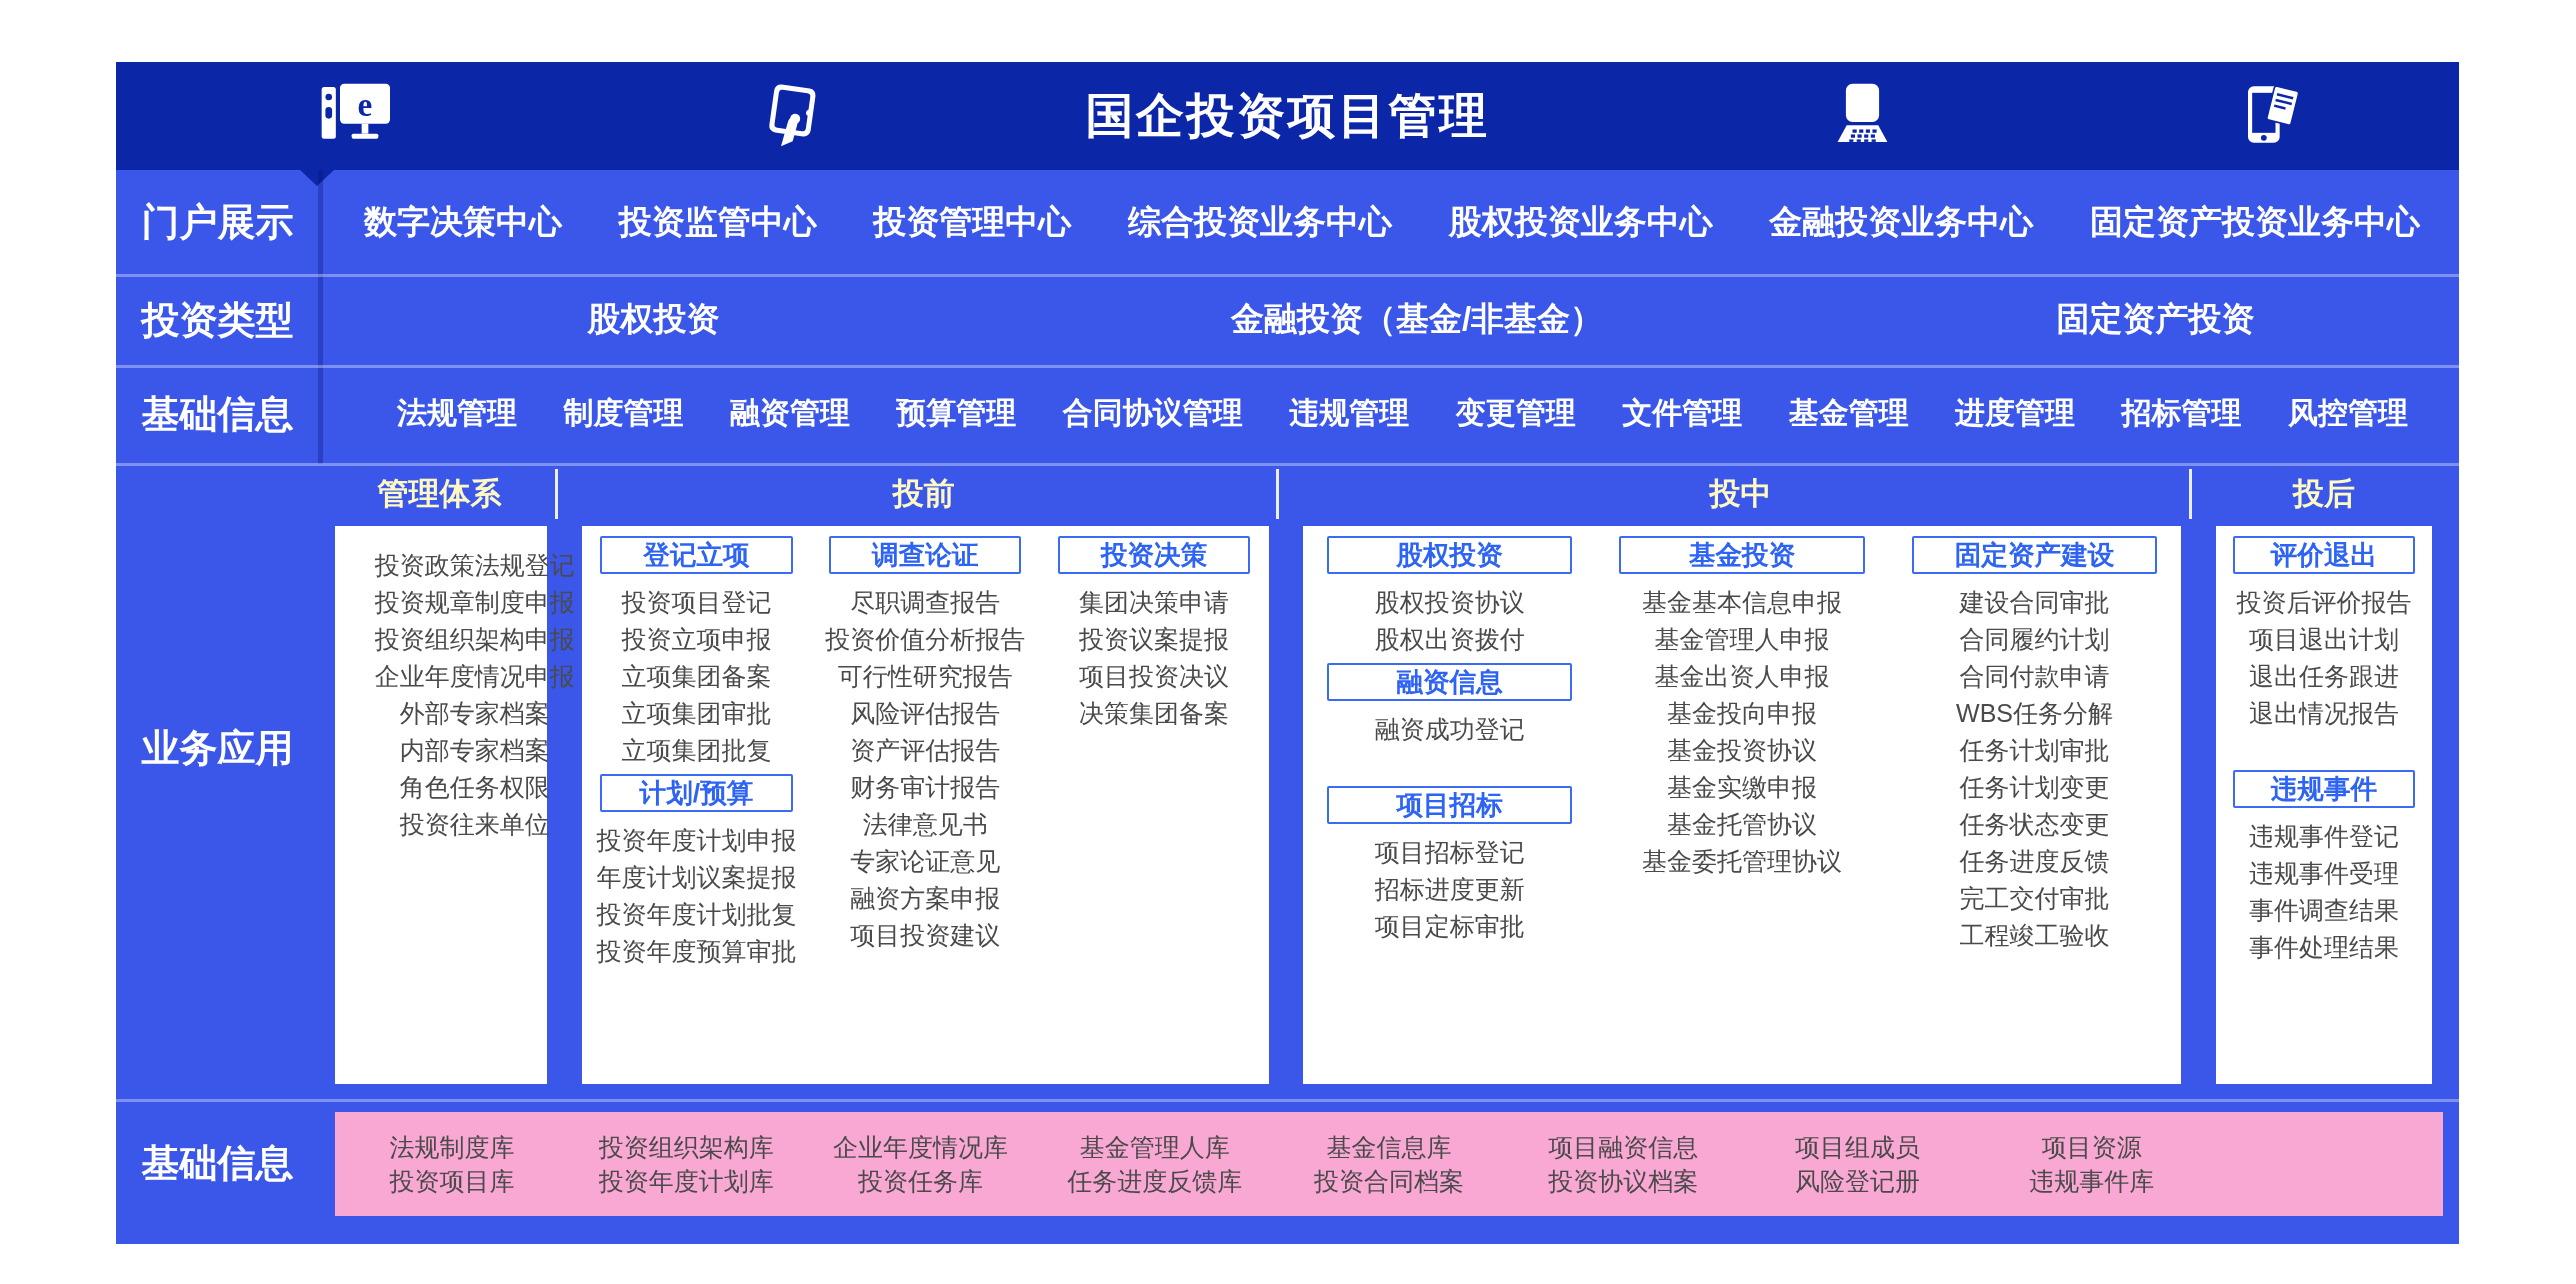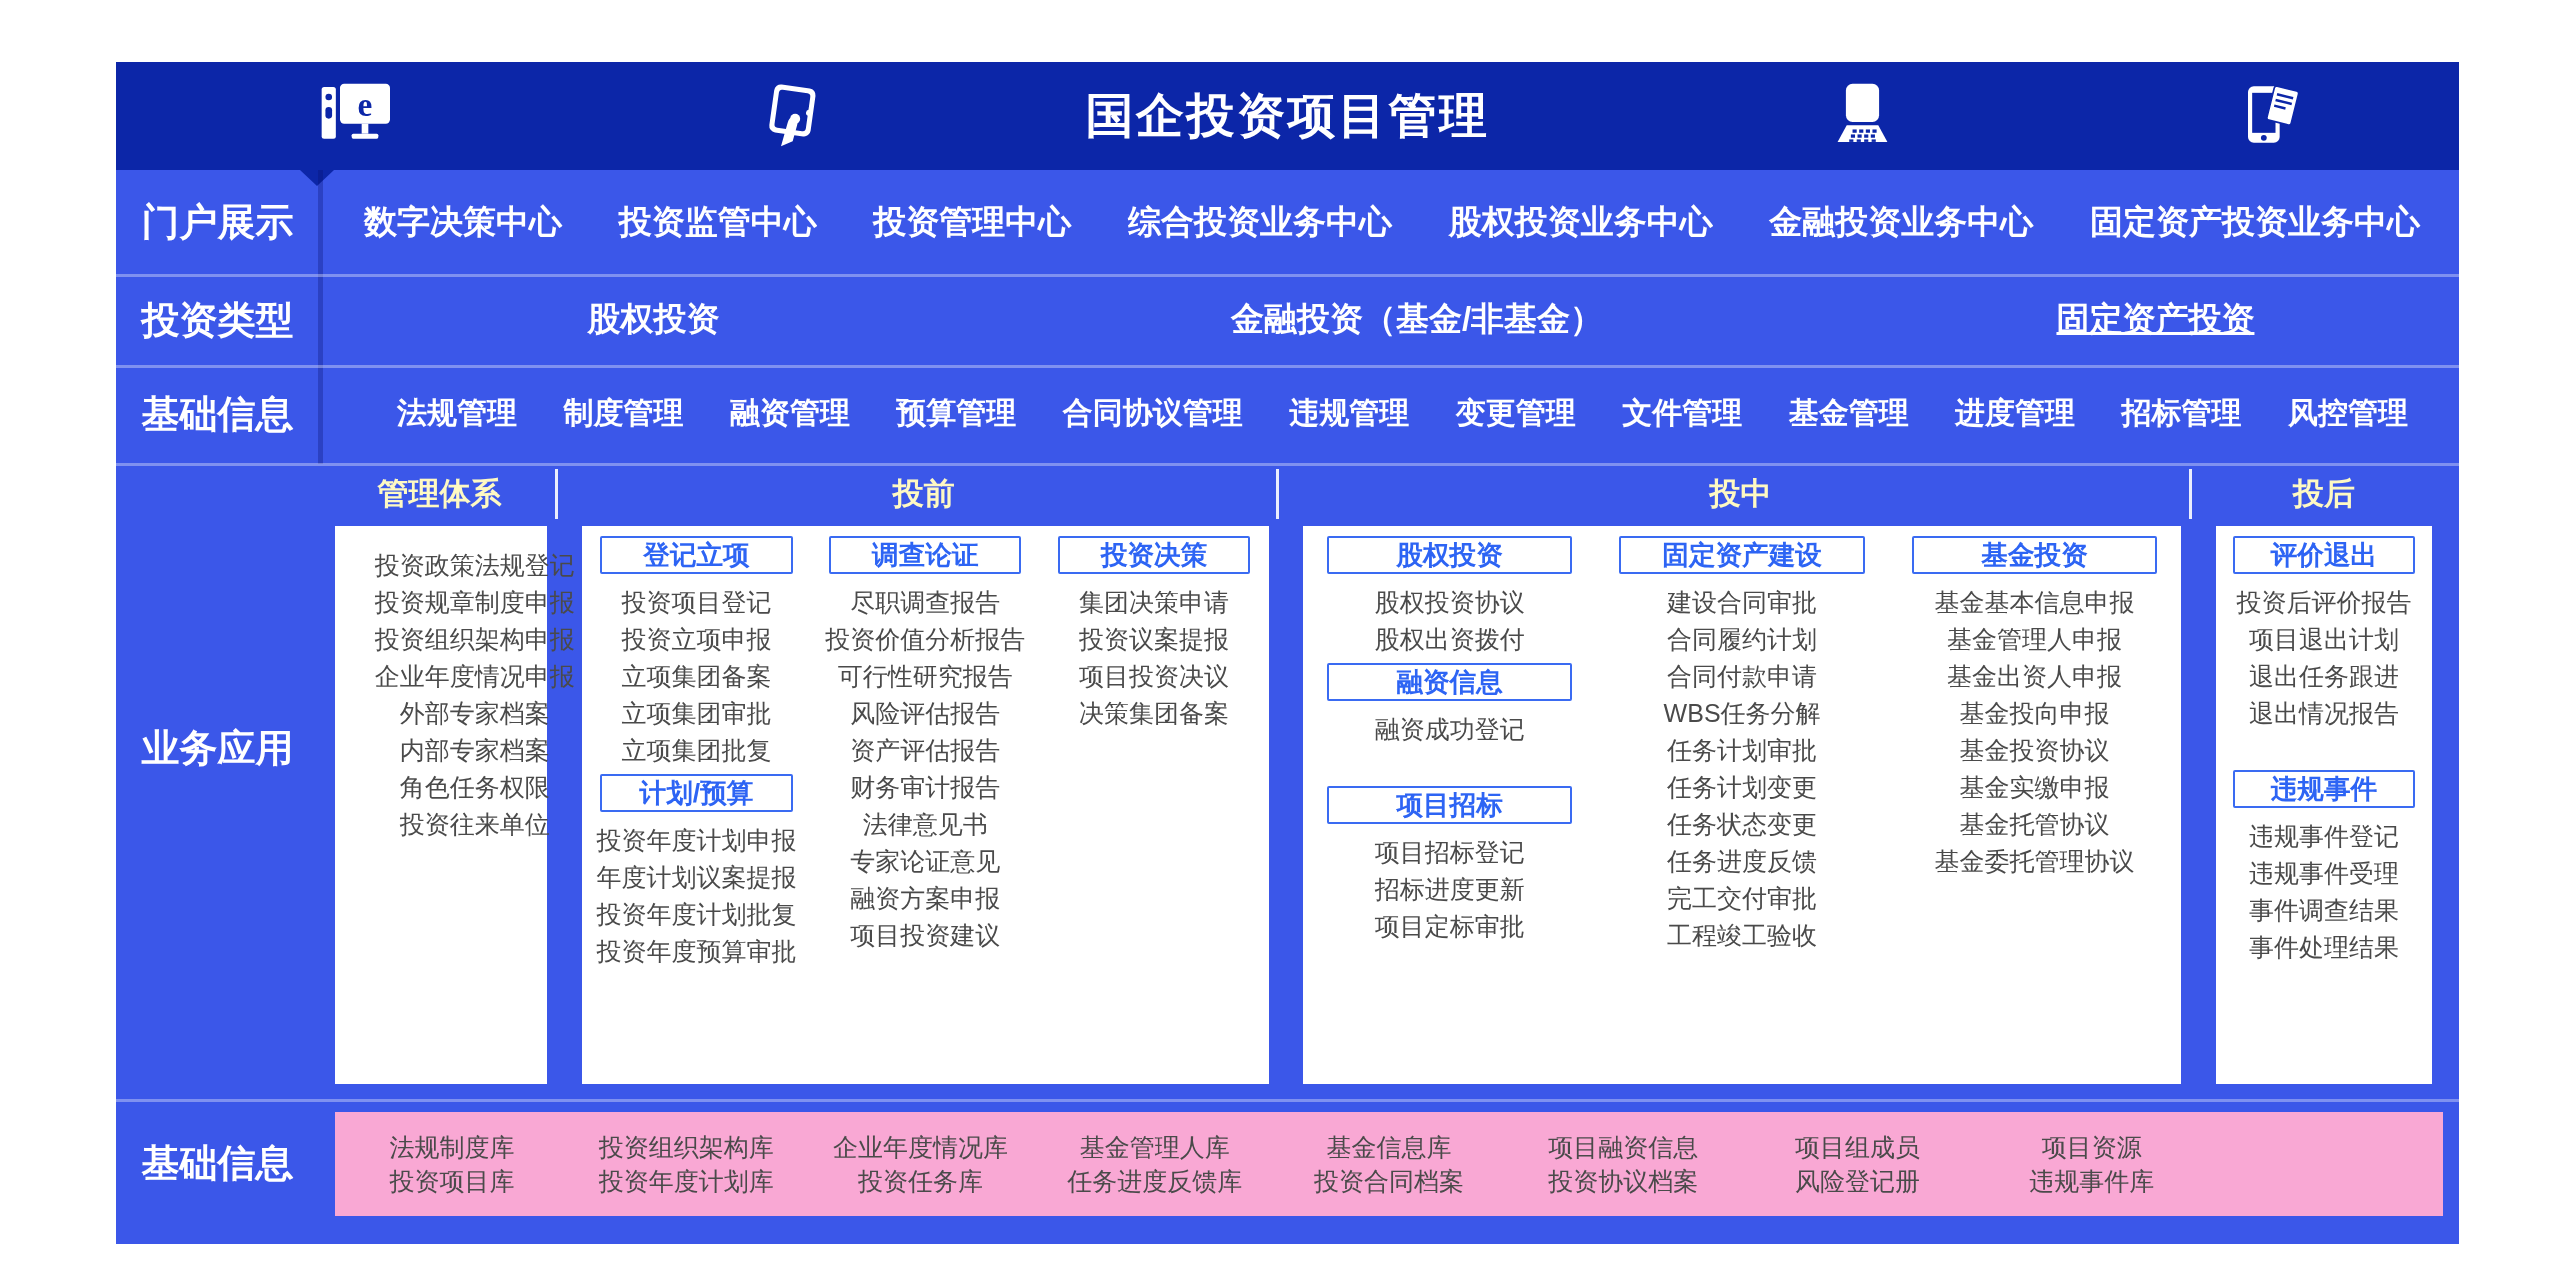--- a/index.html
+++ b/index.html
@@ -23,21 +23,21 @@
 
   
   .row{position:absolute;left:208px;width:2136px;display:flex;align-items:center;color:#ffffff;
        font-weight:bold;box-sizing:border-box;}
   .portal-row{top:108px;height:104px;justify-content:space-between;padding:0 40px;font-size:33px;}
   .portal-item{white-space:nowrap;}
   .type-row{top:212px;height:91px;font-size:33px;}
   .type-item{display:flex;align-items:center;justify-content:center;white-space:nowrap;}
   .type-item:nth-child(1){flex:79;}
   .type-item:nth-child(2){flex:104;}
-  .type-item:nth-child(3){flex:73;text-decoration:underline;}
+  .type-item:nth-child(3){flex:73;}
   .domain-row{top:303px;height:97px;justify-content:space-between;padding:0 52px 0 73px;font-size:30px;}
   .domain-item{white-space:nowrap;}
 
   
   .business{position:absolute;left:208px;top:407px;width:2136px;display:flex;gap:13.3px;}
   .sec{display:flex;flex-direction:column;flex:0 0 auto;}
   .band{height:50px;display:flex;align-items:center;justify-content:center;color:#fef9c3;
         font-size:31px;font-weight:bold;box-sizing:border-box;}
   .sec:not(:last-child) .band{border-right:3.3px solid rgba(255,255,255,0.9);}
   .panel-white{margin:6.6px 10.8px 0;background:#ffffff;height:558px;}
@@ -234,43 +234,43 @@
                 <div class="itm">股权出资拨付</div>
                 <div class="gbtn">融资信息</div>
                 <div class="itm">融资成功登记</div>
                 <div class="sp"></div>
                 <div class="gbtn">项目招标</div>
                 <div class="itm">项目招标登记</div>
                 <div class="itm">招标进度更新</div>
                 <div class="itm">项目定标审批</div>
               </div>
               <div class="col">
+                <div class="gbtn">基金投资</div>
+                <div class="itm">基金基本信息申报</div>
+                <div class="itm">基金管理人申报</div>
+                <div class="itm">基金出资人申报</div>
+                <div class="itm">基金投向申报</div>
+                <div class="itm">基金投资协议</div>
+                <div class="itm">基金实缴申报</div>
+                <div class="itm">基金托管协议</div>
+                <div class="itm">基金委托管理协议</div>
+              </div>
+              <div class="col">
                 <div class="gbtn">固定资产建设</div>
                 <div class="itm">建设合同审批</div>
                 <div class="itm">合同履约计划</div>
                 <div class="itm">合同付款申请</div>
                 <div class="itm">WBS任务分解</div>
                 <div class="itm">任务计划审批</div>
                 <div class="itm">任务计划变更</div>
                 <div class="itm">任务状态变更</div>
                 <div class="itm">任务进度反馈</div>
                 <div class="itm">完工交付审批</div>
                 <div class="itm">工程竣工验收</div>
               </div>
-              <div class="col">
-                <div class="gbtn">基金投资</div>
-                <div class="itm">基金基本信息申报</div>
-                <div class="itm">基金管理人申报</div>
-                <div class="itm">基金出资人申报</div>
-                <div class="itm">基金投向申报</div>
-                <div class="itm">基金投资协议</div>
-                <div class="itm">基金实缴申报</div>
-                <div class="itm">基金托管协议</div>
-                <div class="itm">基金委托管理协议</div>
-              </div>
             </div>
         </div>
       </div>
       <div class="sec sec-post" style="width:238px">
         <div class="band">投后</div>
         <div class="panel-white">
           <div class="cols">
               <div class="col">
                 <div class="gbtn">评价退出</div>
                 <div class="itm">投资后评价报告</div>

